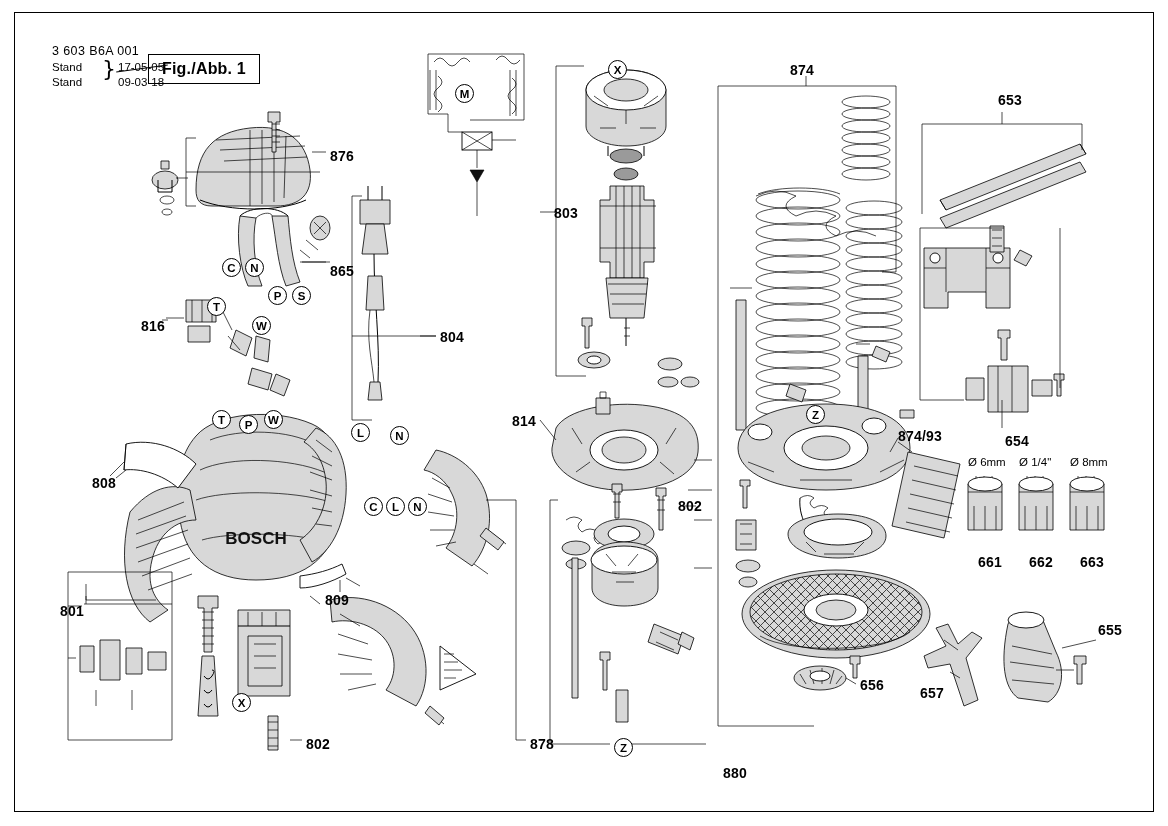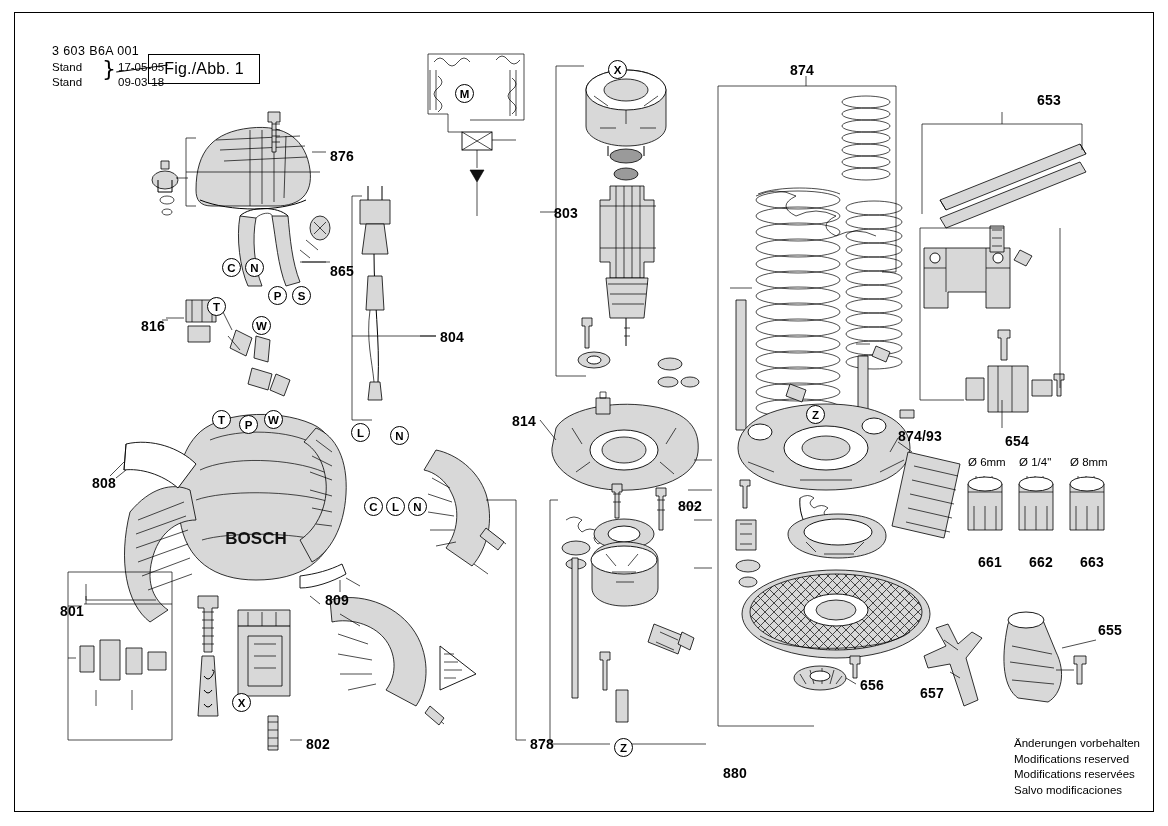--- a/index.html
+++ b/index.html
@@ -86,21 +86,21 @@
     left: 148px;
     top: 54px;
     width: 112px;
     height: 30px;
     border: 1.8px solid #000;
     box-sizing: border-box;
     display: flex;
     align-items: center;
     justify-content: center;
     font-size: 16px;
-    font-weight: normal;
+    font-weight: bold;
     letter-spacing: 0.2px;
   }
   .lbl {
     position: absolute;
     font-size: 14px;
     font-weight: bold;
     white-space: nowrap;
     letter-spacing: 0.2px;
   }
   .circ {
@@ -555,21 +555,21 @@
   <div class="lbl" style="left:325px; top:592px;">809</div>
   <div class="lbl" style="left:306px; top:736px;">802</div>
   <div class="lbl" style="left:530px; top:736px;">878</div>
   <div class="lbl" style="left:440px; top:329px;">804</div>
   <div class="lbl" style="left:554px; top:205px;">803</div>
   <div class="lbl" style="left:512px; top:413px;">814</div>
   <div class="lbl" style="left:678px; top:498px;">802</div>
   <div class="lbl" style="left:723px; top:731px;margin-top:34px;">880</div>
   <div class="lbl" style="left:790px; top:62px;">874</div>
   <div class="lbl" style="left:898px; top:428px;">874/93</div>
-  <div class="lbl" style="left:998px; top:92px;margin-left:39px;">653</div>
+  <div class="lbl" style="left:998px; top:92px;">653</div>
   <div class="lbl" style="left:1005px; top:433px;">654</div>
   <div class="lbl" style="left:860px; top:677px;">656</div>
   <div class="lbl" style="left:920px; top:685px;">657</div>
   <div class="lbl" style="left:1098px; top:622px;">655</div>
   <div class="lbl" style="left:978px; top:554px;">661</div>
   <div class="lbl" style="left:1029px; top:554px;">662</div>
   <div class="lbl" style="left:1080px; top:554px;">663</div>
 
   <div class="dia" style="left:968px; top:456px;">Ø 6mm</div>
   <div class="dia" style="left:1019px; top:456px;">Ø 1/4"</div>
@@ -588,20 +588,14 @@
   <div class="circ" style="left:264px; top:410px;">W</div>
   <div class="circ" style="left:351px; top:423px;">L</div>
   <div class="circ" style="left:390px; top:426px;">N</div>
   <div class="circ" style="left:364px; top:497px;">C</div>
   <div class="circ" style="left:386px; top:497px;">L</div>
   <div class="circ" style="left:408px; top:497px;">N</div>
   <div class="circ" style="left:806px; top:405px;">Z</div>
   <div class="circ" style="left:232px; top:693px;">X</div>
   <div class="circ" style="left:614px; top:738px;">Z</div>
 
-  <div class="foot">
-    <div>Änderungen vorbehalten</div>
-    <div>Modifications reserved</div>
-    <div>Modifications reservées</div>
-    <div>Salvo modificaciones</div>
-  </div>
 
 </div>
 
 </body></html>

